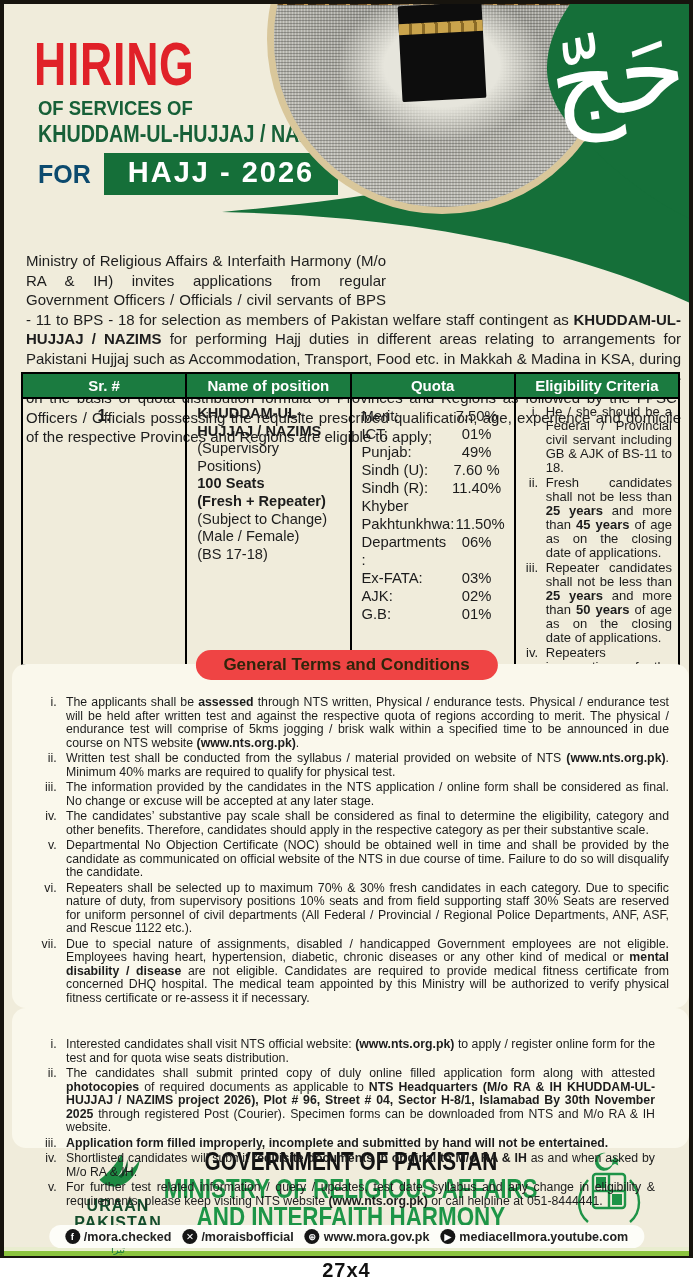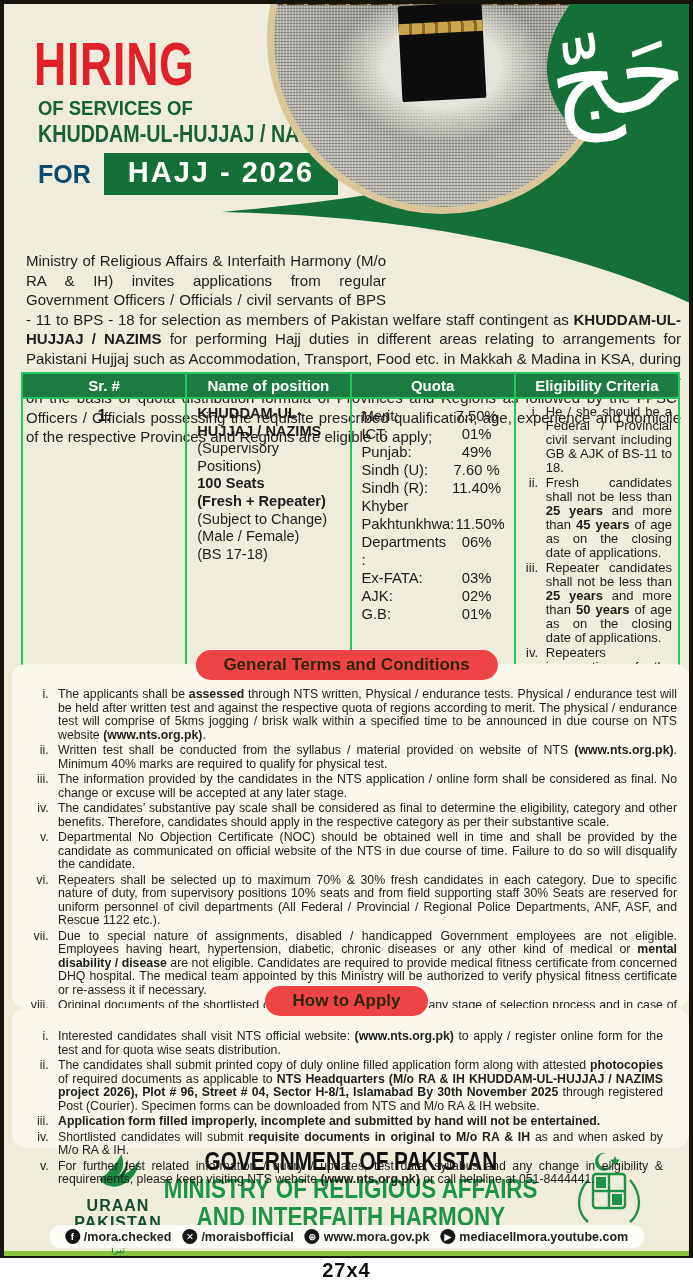--- a/index.html
+++ b/index.html
@@ -45,38 +45,38 @@
           font-family:"DejaVu Sans",sans-serif;transform:rotate(-8deg);}
 
   
   .intro{position:absolute;left:22px;top:247px;width:655px;font-size:15px;line-height:19.6px;
          text-align:justify;color:#1d1d1d;z-index:4;}
   .intro-spacer{float:right;width:295px;height:40px;}
 
   
   table.pos{position:absolute;left:17px;top:368px;width:659px;border-collapse:collapse;z-index:4;
             table-layout:fixed;}
-  table.pos th, table.pos td{border:2px solid #22c55e;vertical-align:top;}
+  table.pos th, table.pos td{border:2px solid #000000;vertical-align:top;}
   table.pos th{background:#1b7b40;color:#fff;font-size:15px;font-weight:800;padding:3px 2px;}
   td.sr{width:44px;text-align:center;font-weight:800;font-size:16px;padding-top:8px;}
   td.name{width:196px;padding:6px 6px 4px 10px;font-size:14.6px;line-height:17.6px;}
   td.quota{width:140px;padding:8px 8px 4px 10px;font-size:14.8px;}
   td.elig{width:271px;padding:4px 6px 4px 2px;}
   .qrow{display:flex;line-height:18px;}
   .ql{flex:0 0 86px;}
   .qv{flex:1;text-align:center;}
   ol.eliglist{margin:2px 0 0 0;padding-left:24px;font-size:13px;line-height:14px;text-align:justify;}
   ol.eliglist li{padding-left:4px;margin-bottom:1px;}
 
   
   .pill{position:absolute;left:50%;transform:translateX(-50%);background:#ef4444;color:#30250a;
         font-weight:800;font-size:17px;padding:5px 28px;border-radius:16px;z-index:6;white-space:nowrap;}
   .whitebox{position:absolute;left:8px;width:677px;background:#faf8ec;border-radius:14px;z-index:5;
             box-sizing:border-box;}
-  ol.roman{margin:0;padding-left:34px;font-size:12.3px;line-height:13.5px;text-align:justify;color:#1c1c1c;}
+  ol.roman{margin:8px;padding-left:34px;font-size:12.3px;line-height:13.5px;text-align:justify;color:#1c1c1c;}
   ol.roman li{padding-left:6px;margin-bottom:2px;}
 
   
   .uraan{position:absolute;left:55px;top:1147px;width:118px;text-align:center;z-index:4;}
   .uraan .nm{font-size:16px;font-weight:800;color:#134d2c;letter-spacing:1px;line-height:17px;}
   .uraan .urdu{font-size:10px;color:#1d7a3e;direction:rtl;margin-top:2px;}
   .govline{position:absolute;left:0;top:1142px;width:693px;text-align:center;font-size:26px;
            font-weight:800;color:#121212;z-index:4;}
   .minline1{position:absolute;left:0;top:1169px;width:693px;text-align:center;font-size:28px;
            font-weight:800;color:#1d9547;z-index:4;}
@@ -228,21 +228,20 @@
       <li>Departmental No Objection Certificate (NOC) should be obtained well in time and shall be provided by the candidate as communicated on official website of the NTS in due course of time. Failure to do so will disqualify the candidate.</li>
       <li>Repeaters shall be selected up to maximum 70% &amp; 30% fresh candidates in each category. Due to specific nature of duty, from supervisory positions 10% seats and from  field supporting staff 30% Seats are reserved for uniform personnel of civil departments (All Federal / Provincial / Regional Police Departments, ANF, ASF, and Rescue 1122 etc.).</li>
       <li>Due to special nature of assignments, disabled / handicapped Government employees are not eligible. Employees having heart, hypertension, diabetic, chronic diseases or any other kind of medical or <b>mental disability / disease</b> are not eligible. Candidates are required to provide medical fitness certificate from concerned DHQ hospital. The medical team appointed by this Ministry will be authorized to verify physical fitness certificate or re-assess it if necessary.</li>
       <li>Original documents of the shortlisted candidates will be checked at any stage of selection process and in case of any false or wrong information; the selection of the candidate will be cancelled which may also entail disciplinary proceedings.</li>
       <li>M/o RA &amp; IH reserves the right to increase or decrease number of <b>KHUDDAM-UL-HUJJAJ / NAZIMS</b> in any category keeping in view the actual requirement in that category as per Hajj quota / Saudi Taleemat.</li>
       <li>This Ministry reserves the right to cancel / withhold the selection process at any stage without assigning any reason thereof.</li>
       <li>No TA / DA will be admissible to the candidates during selection and training process.</li>
     </ol>
   </div>
 
-  <div class="pill" style="top:982px;">How to Apply</div>
   <div class="whitebox" style="top:1004px;height:140px;padding:22px 26px 6px 6px;">
     <ol class="roman" style="list-style:lower-roman;">
       <li>Interested candidates shall visit NTS official website: <b>(www.nts.org.pk)</b> to apply / register online form for the test and for quota wise seats distribution.</li>
       <li>The candidates shall submit printed copy of duly online filled application form along with attested <b>photocopies</b> of required documents as applicable to <b>NTS Headquarters (M/o RA &amp; IH KHUDDAM-UL-HUJJAJ / NAZIMS project 2026), Plot # 96, Street # 04, Sector H-8/1, Islamabad By 30th November 2025</b> through registered Post (Courier). Specimen forms can be downloaded from NTS and M/o RA &amp; IH website.</li>
       <li><b>Application form filled improperly, incomplete and submitted by hand will not be entertained.</b></li>
       <li>Shortlisted candidates will submit <b>requisite documents in original to M/o RA &amp; IH</b> as and when asked by M/o RA &amp; IH.</li>
       <li>For further test related information / query / updates, test date, syllabus and any change in eligibility &amp; requirements, please keep visiting NTS website <b>(www.nts.org.pk)</b> or call helpline at 051-8444441.</li>
     </ol>
   </div>
 

